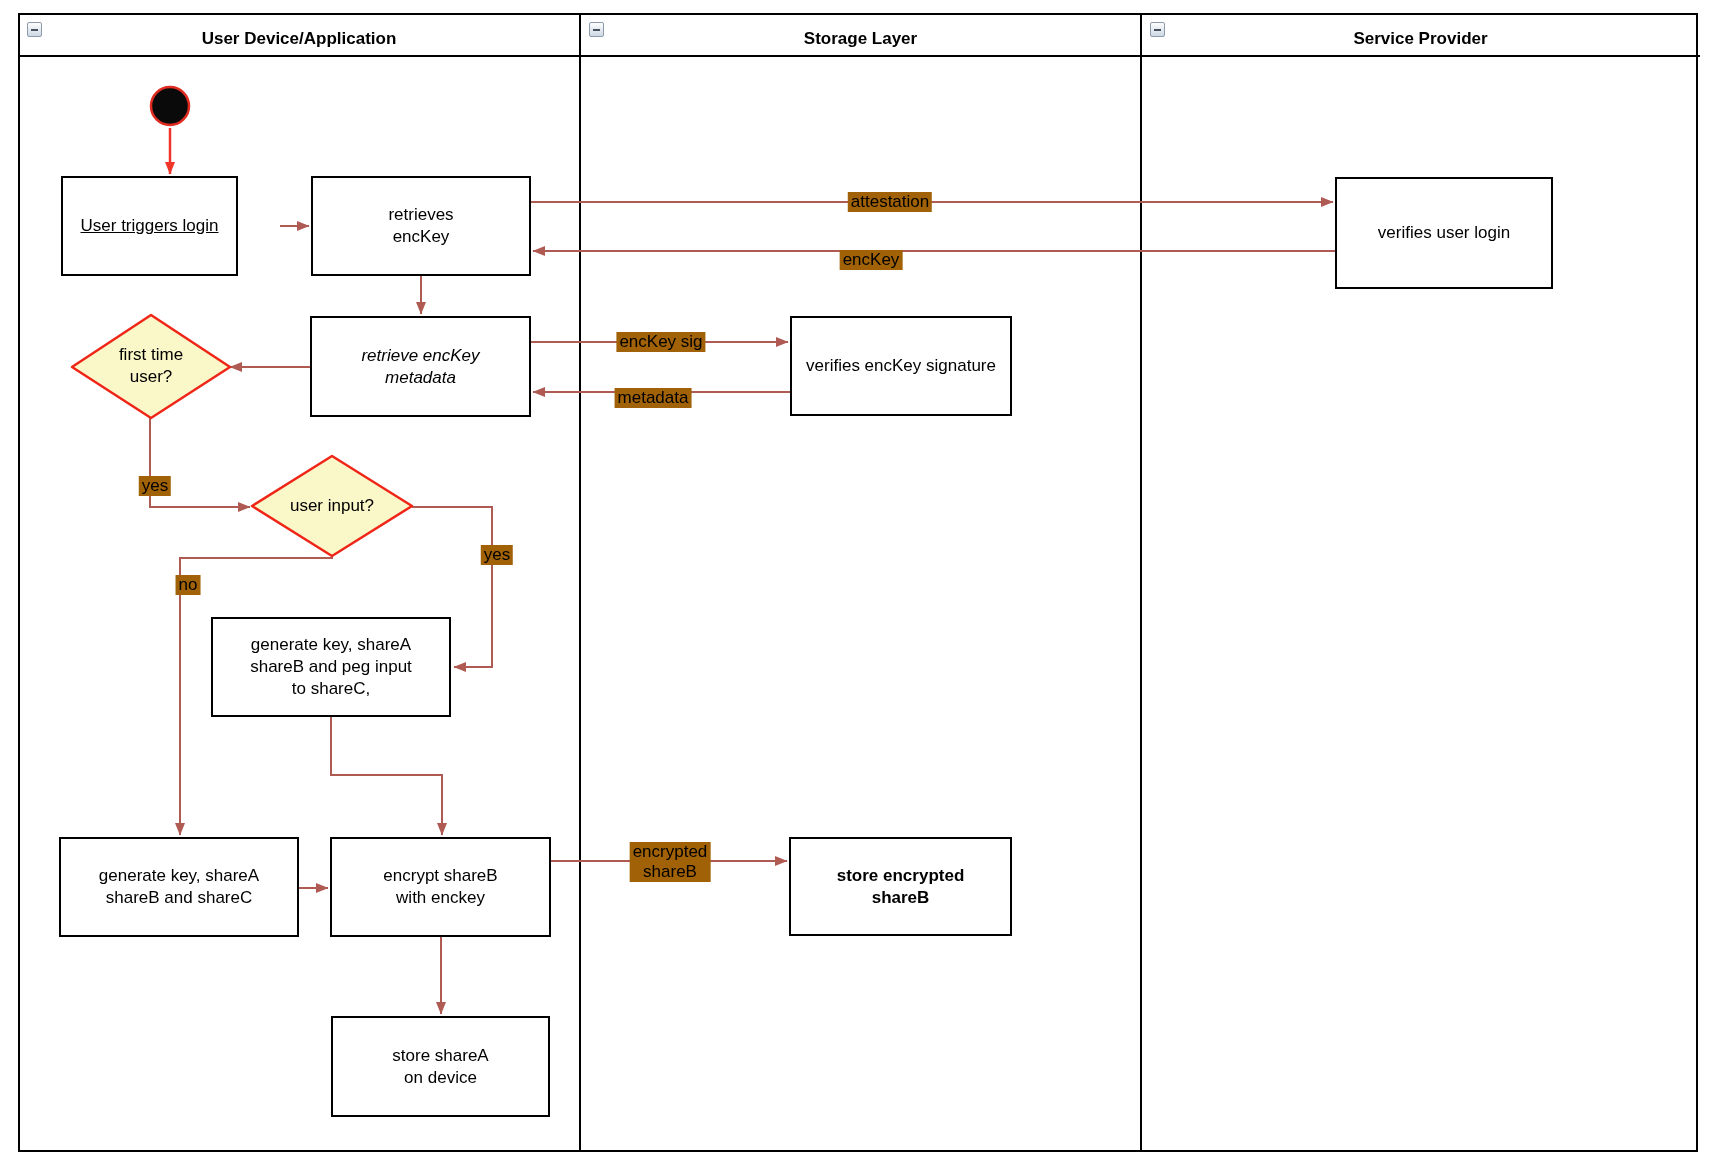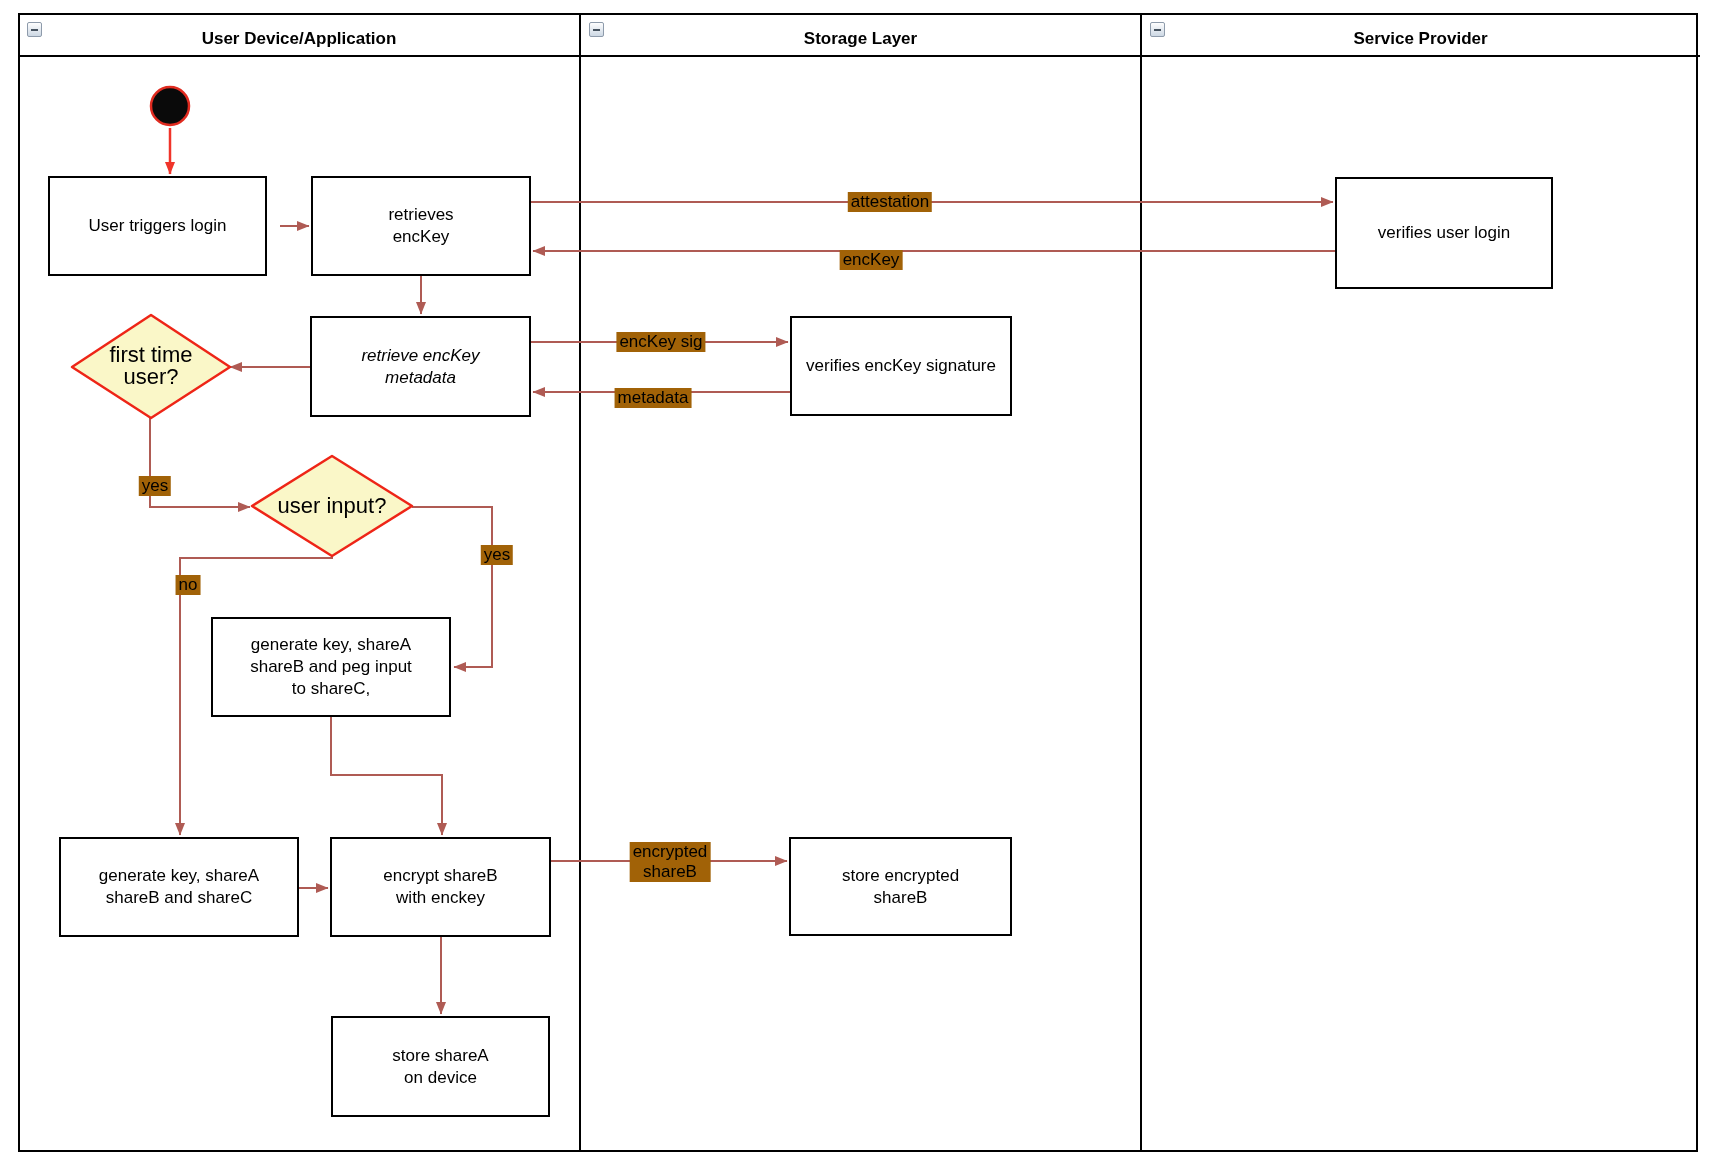--- a/index.html
+++ b/index.html
@@ -23,21 +23,21 @@
   .collapse-btn .minus{position:absolute;left:3px;top:6px;width:7px;height:2px;background:#45525f;}
   
   .node{
     position:absolute;border:2px solid #000;background:#fff;box-sizing:border-box;
     display:flex;align-items:center;justify-content:center;text-align:center;
     font-size:17px;line-height:22px;white-space:pre-line;
   }
   .node.nowrap{white-space:nowrap;}
   .diamond-label{
     position:absolute;transform:translate(-50%,-50%);text-align:center;
-    font-size:22px;line-height:22px;white-space:pre-line;
+    font-size:17px;line-height:22px;white-space:pre-line;
   }
   
   .edge-label{
     position:absolute;transform:translate(-50%,-50%);background:#a16207;padding:0 3px;
     font-size:17px;line-height:20px;white-space:pre-line;text-align:center;
   }
   svg{position:absolute;left:0;top:0;}
 </style>
 </head>
 <body>
@@ -95,36 +95,36 @@
     </g>
 
     <path d="M170,128 L170,174" stroke="#f0342a" stroke-width="2.5" fill="none" marker-end="url(#arrowBright)"></path>
 
     <circle cx="170" cy="106" r="19" fill="#0a0a0a" stroke="#e02b20" stroke-width="2.5"></circle>
 
     <polygon points="151,315 230,367 151,418 72,367" fill="#faf7c8" stroke="#ee2517" stroke-width="2.5" stroke-linejoin="round"></polygon>
     <polygon points="332,456 412,506 332,556 252,506" fill="#faf7c8" stroke="#ee2517" stroke-width="2.5" stroke-linejoin="round"></polygon>
   </svg>
 
-  <div class="node" style="left:48px;top:176px;width:219px;height:100px;">User triggers login</div>
+  <div class="node" style="left:61px;top:176px;width:177px;height:100px;text-decoration:underline;">User triggers login</div>
   <div class="node" style="left:311px;top:176px;width:220px;height:100px;">retrieves
 encKey</div>
   <div class="node" style="left:310px;top:316px;width:221px;height:101px;font-style:italic;">retrieve encKey
 metadata</div>
   <div class="node" style="left:211px;top:617px;width:240px;height:100px;">generate key, shareA
 shareB and peg input
 to shareC,</div>
   <div class="node" style="left:59px;top:837px;width:240px;height:100px;">generate key, shareA
 shareB and shareC</div>
   <div class="node" style="left:330px;top:837px;width:221px;height:100px;">encrypt shareB
 with enckey</div>
   <div class="node" style="left:331px;top:1016px;width:219px;height:101px;">store shareA
 on device</div>
   <div class="node nowrap" style="left:790px;top:316px;width:222px;height:100px;">verifies encKey signature</div>
-  <div class="node" style="left:789px;top:837px;width:223px;height:99px;">store encrypted
+  <div class="node" style="left:789px;top:837px;width:223px;height:99px;font-weight:bold;">store encrypted
 shareB</div>
   <div class="node" style="left:1335px;top:177px;width:218px;height:112px;">verifies user login</div>
 
   <div class="diamond-label" style="left:151px;top:366px;">first time
 user?</div>
   <div class="diamond-label" style="left:332px;top:506px;">user input?</div>
 
   <div class="edge-label" style="left:890px;top:202px;">attestation</div>
   <div class="edge-label" style="left:871px;top:260px;">encKey</div>
   <div class="edge-label" style="left:661px;top:342px;">encKey sig</div>

